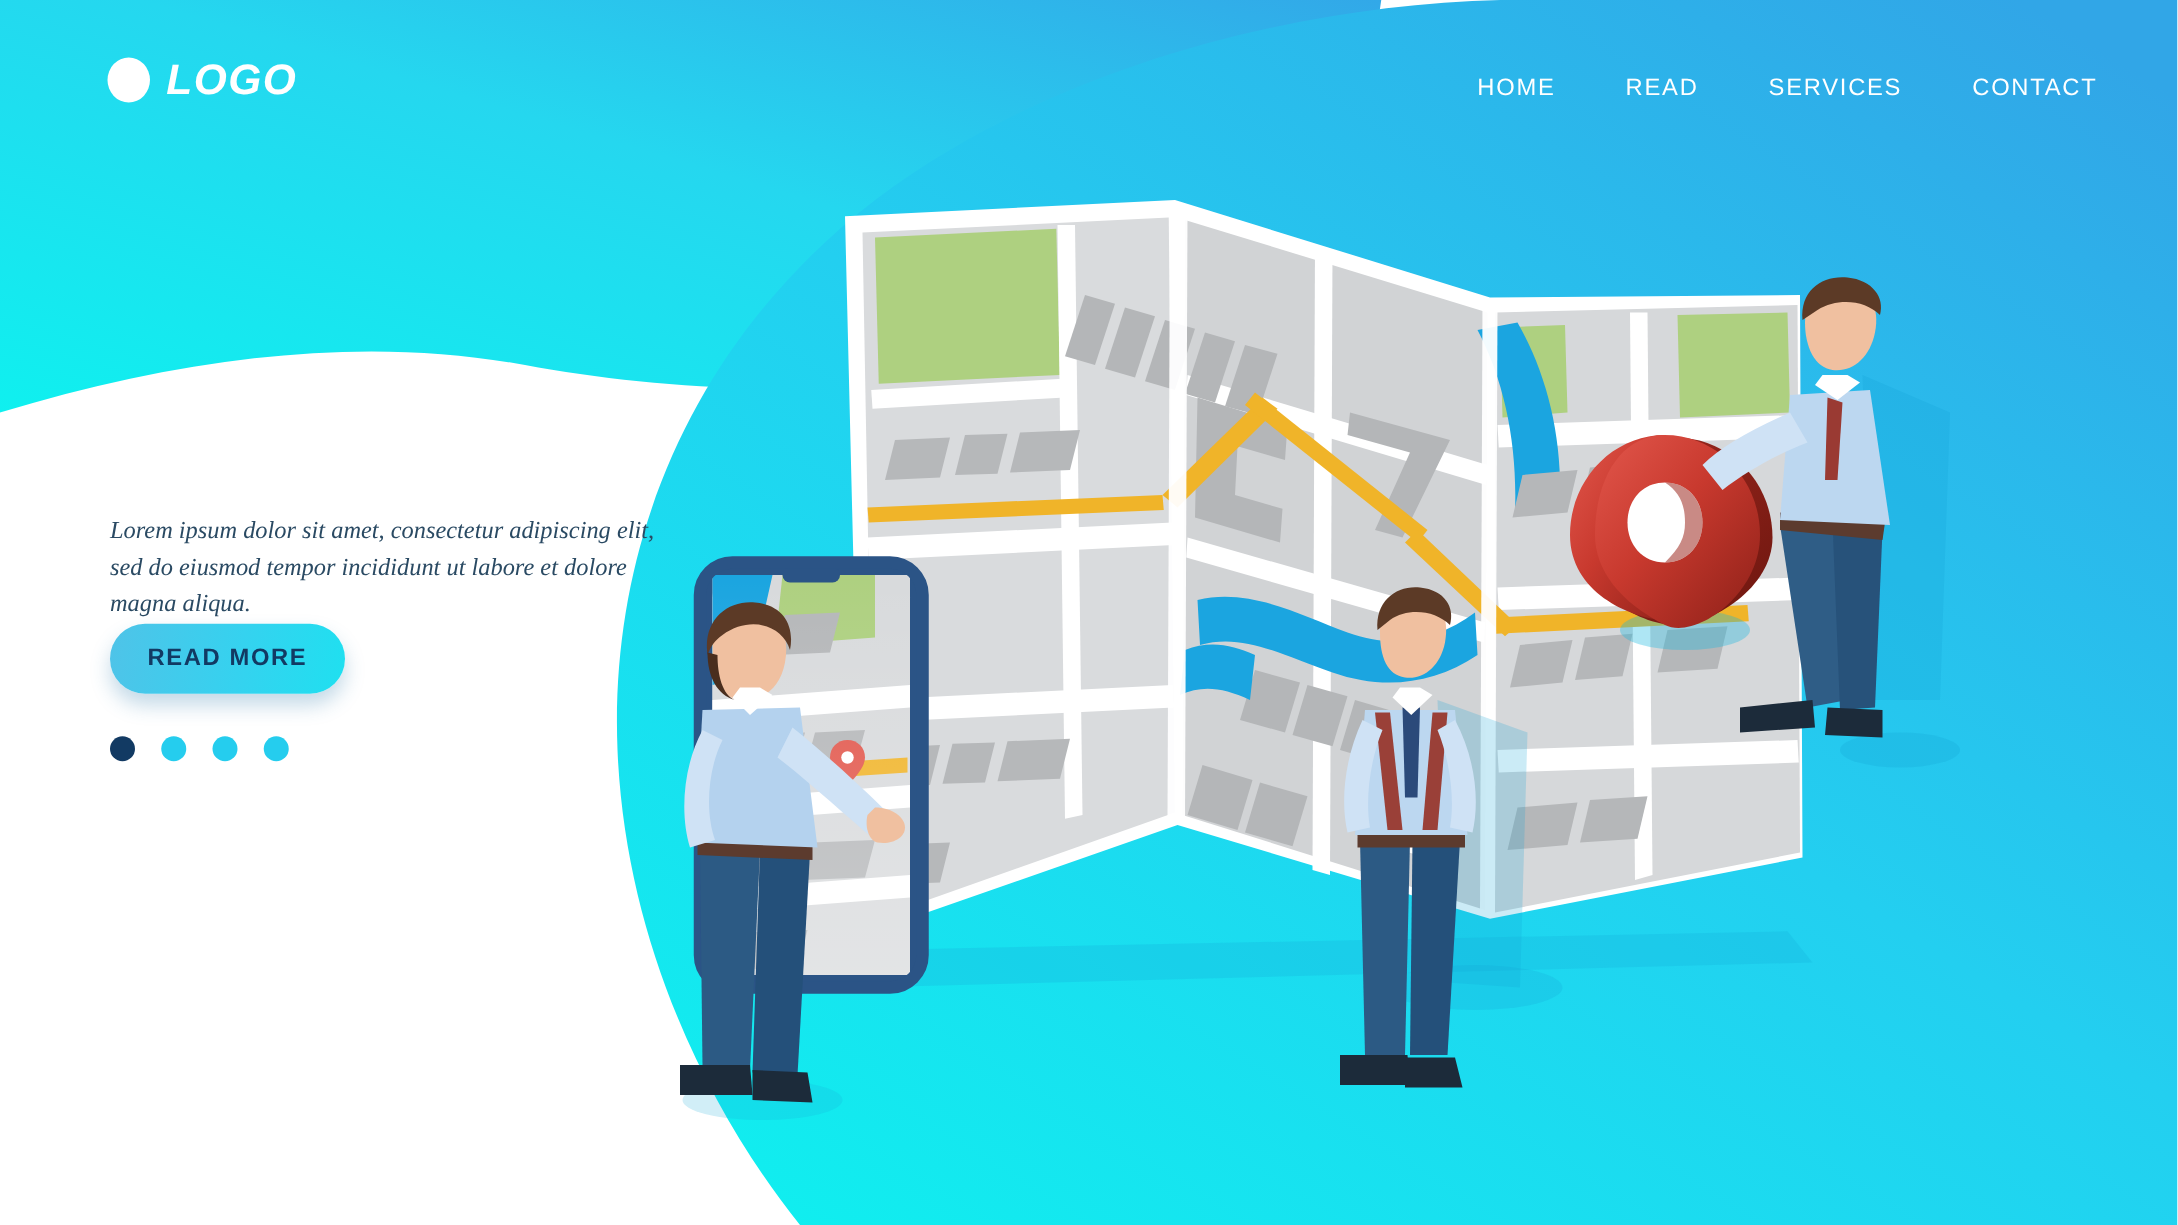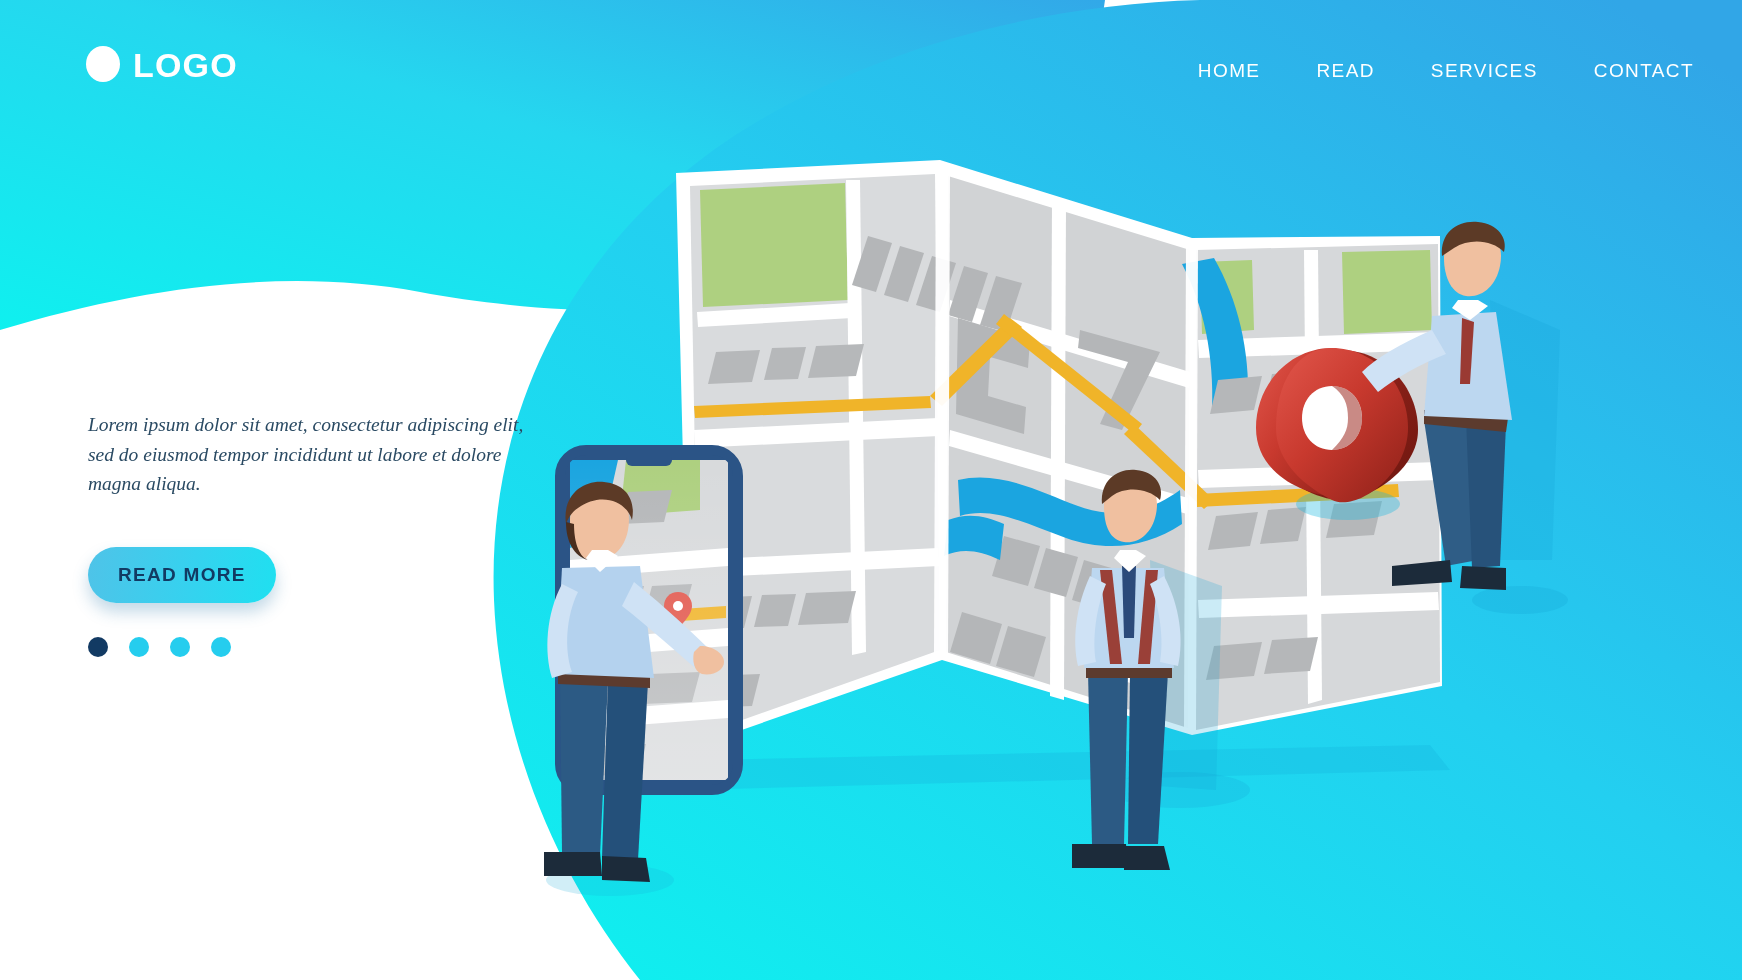--- a/index.html
+++ b/index.html
@@ -7,50 +7,51 @@
     width:1742px;height:980px;overflow:hidden;position:relative;
     background:#ffffff;
     font-family:"Liberation Sans",sans-serif;
   }
   .stage{position:absolute;inset:0;overflow:hidden;}
   .layer{position:absolute;inset:0;}
   svg.layer{display:block;}
 
   
   .logo{
-    position:absolute;left:86px;top:46px;display:flex;align-items:flex-end;gap:13px;
+    position:absolute;left:86px;top:46px;display:flex;align-items:center;gap:13px;
     z-index:40;
+    font-style:italic;
   }
   .logo-mark{
     width:34px;height:36px;border-radius:50%;background:#ffffff;display:block;
   }
   .logo-text{
     color:#ffffff;font-size:34px;font-weight:bold;letter-spacing:1.2px;line-height:1;
   }
   .nav{
-    position:absolute;right:48px;top:60px;display:flex;align-items:center;gap:56px;z-index:40;
+    position:absolute;right:64px;top:60px;display:flex;align-items:center;gap:56px;z-index:40;
   }
   .nav-item{
     color:#ffffff;font-size:19px;letter-spacing:1.4px;cursor:pointer;white-space:nowrap;
   }
 
   
   .copy{position:absolute;left:88px;top:410px;width:440px;z-index:40;}
   .headline{
     font-size:47px;line-height:1.12;margin:0 0 34px 0;font-weight:normal;
     background:linear-gradient(90deg,#3ec6f0 0%,#2fb6c9 60%,#2aa8b8 100%);
     -webkit-background-clip:text;background-clip:text;color:transparent;
     white-space:nowrap;
   }
   .lede{
     margin:0;font-size:19.5px;line-height:1.52;color:#2a4a63;font-style:italic;
     font-family:"Liberation Serif",serif;font-weight:normal;
   }
   .btn-read{
-    margin-top:48px;display:inline-block;border:0;cursor:pointer;
+    display:inline-block;border:0;cursor:pointer;
     padding:17px 30px;border-radius:28px;
     background:linear-gradient(100deg,#4fc3e8 0%,#35d2ef 55%,#1fe0f0 100%);
     color:#123a63;font-size:19px;letter-spacing:1.3px;font-weight:bold;
     box-shadow:0 9px 16px rgba(40,120,170,.28);
   }
   .dots{margin-top:34px;display:flex;align-items:center;gap:21px;}
   .dot{width:20px;height:20px;border-radius:50%;cursor:pointer;}
 </style>
 </head>
 <body>

